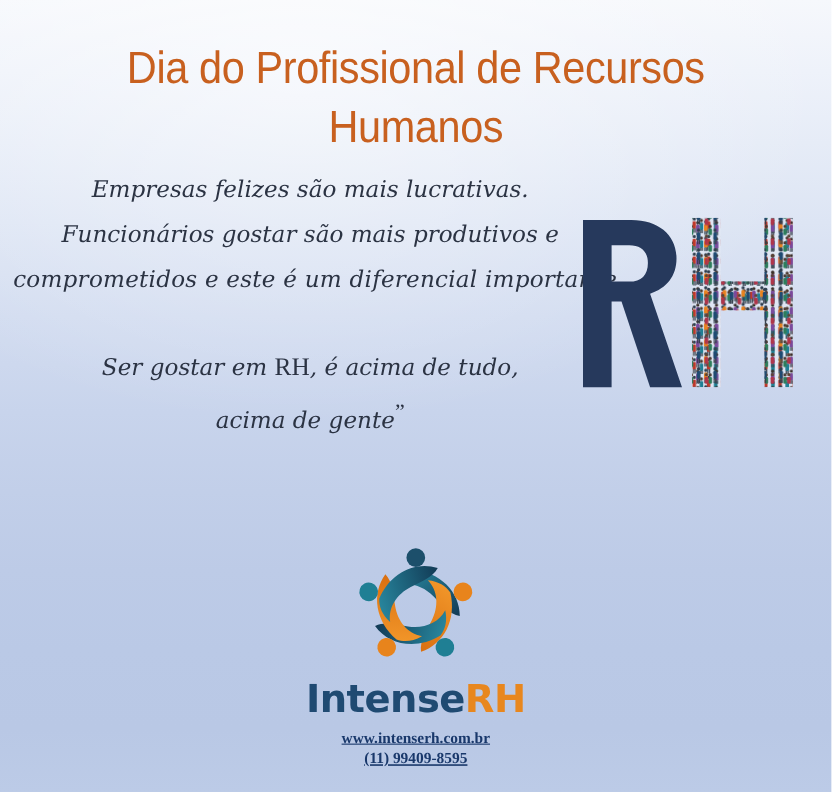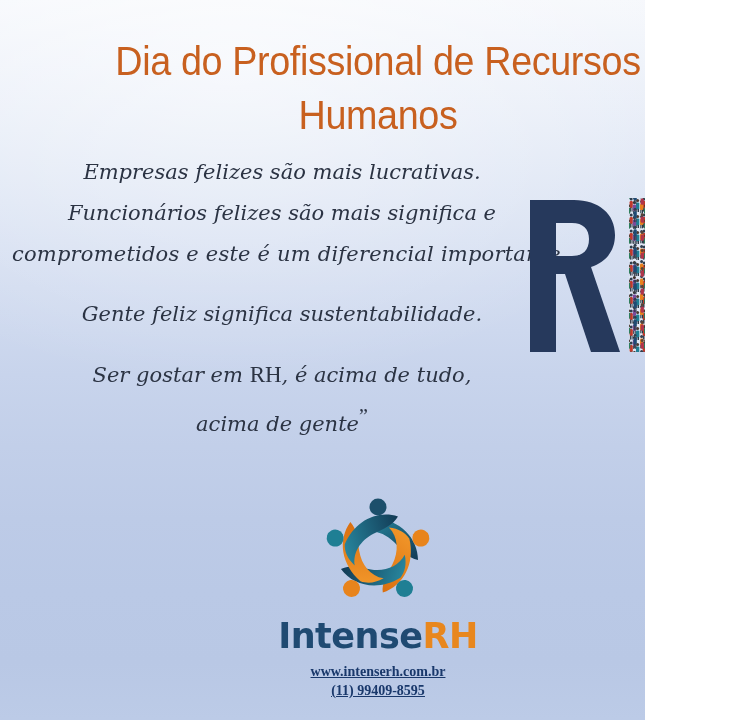--- a/index.html
+++ b/index.html
@@ -8,21 +8,21 @@
   }
   body {
     width: 756px;
     height: 720px;
     overflow: hidden;
     font-family: "Liberation Sans", sans-serif;
   }
 
   #poster {
     position: relative;
-    width: 645px;
+    width: 756px;
     height: 720px;
     background:
       linear-gradient(to bottom,
         #f6f8fc 0%,
         #eef2fa 9%,
         #e6ecf7 18%,
         #dde5f4 28%,
         #d2dcf0 40%,
         #c8d4ec 52%,
         #c2cfe9 62%,
@@ -144,24 +144,23 @@
 
 <div id="poster">
 
   <div class="bg-wash"></div>
 
   <div class="title">Dia do Profissional de Recursos
 Humanos</div>
 
   <div class="quote">
     <span class="ln">Empresas felizes são mais lucrativas.</span>
-    <span class="ln">Funcionários felizes são mais significa e</span>
+    <span class="ln">Funcionários gostar são mais produtivos e</span>
     <span class="ln wide">comprometidos e este é um diferencial importante.</span>
     <span class="gap"></span>
-    <span class="ln">Gente feliz significa sustentabilidade.</span>
     <span class="gap"></span>
     <span class="ln"><span>Ser gostar em </span><span class="roman">RH</span><span>, é acima de tudo,</span></span>
     <span class="ln"><span>acima de gente</span><span class="endquote">”</span></span>
   </div>
 
   <div class="rh-art">
     <svg width="226" height="160" viewBox="0 0 226 160" xmlns="http://www.w3.org/2000/svg">
       <defs>
 
         <clipPath id="hclip">

